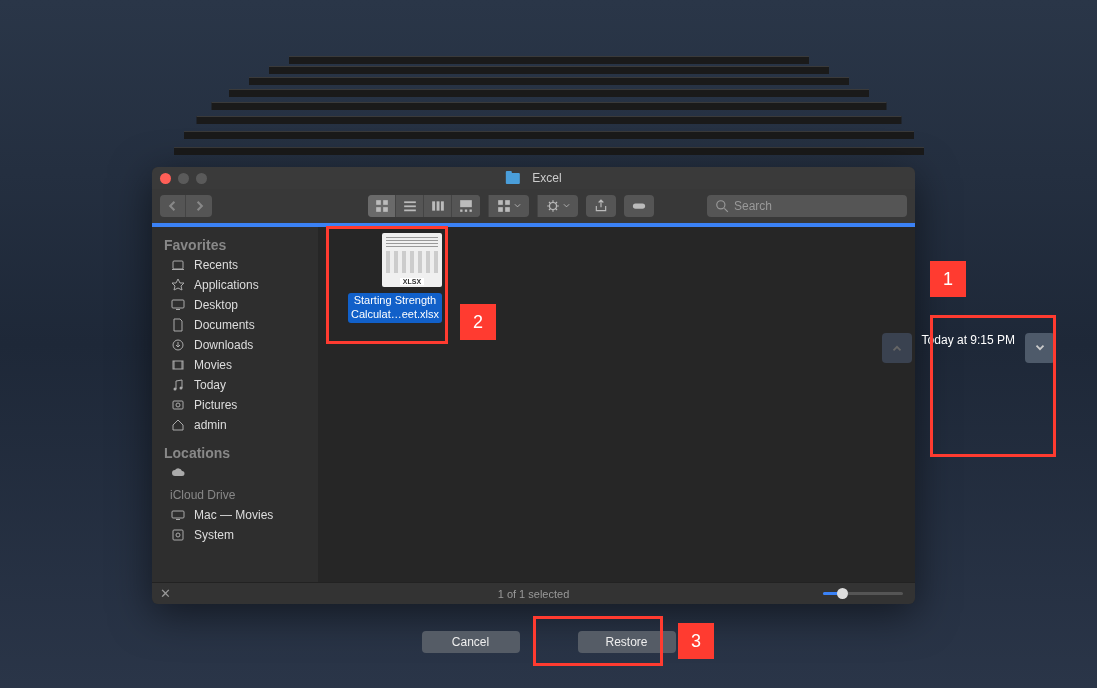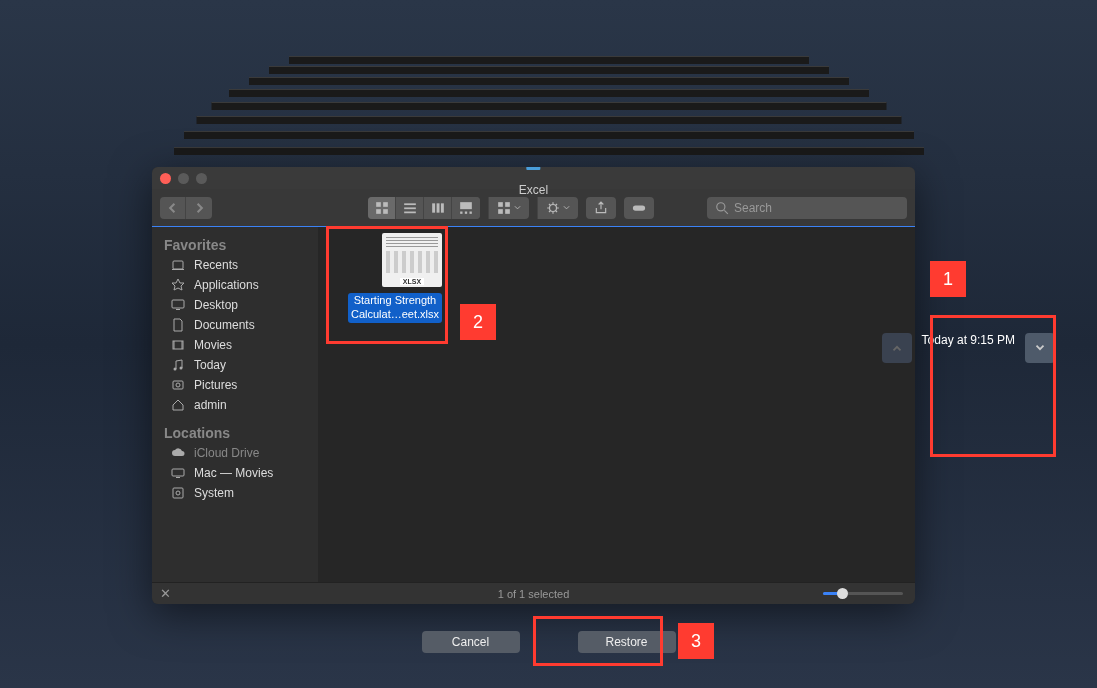--- a/index.html
+++ b/index.html
@@ -10,46 +10,46 @@
 .stack div { position: absolute; height: 8px; background: #1a1a1a; border-top: 1px solid #3a3a3a; left: 50%; transform: translateX(-50%); }
 
 
 .finder { position: absolute; left: 152px; top: 167px; width: 763px; height: 437px; background: #2a2a2a; border-radius: 6px; box-shadow: 0 10px 40px rgba(0,0,0,0.5); overflow: hidden; display: flex; flex-direction: column; }
 .titlebar { height: 22px; background: #3a3a3a; display: flex; align-items: center; padding: 0 8px; position: relative; }
 .traffic { display: flex; gap: 7px; }
 .traffic span { width: 11px; height: 11px; border-radius: 50%; }
 .tl-close { background: #ff5f57; }
 .tl-min { background: #5a5a5a; }
 .tl-max { background: #5a5a5a; }
-.title { position: absolute; left: 50%; transform: translateX(-50%); display: flex; align-items: center; gap: 13px; color: #ccc; font-size: 12px; flex-direction: column; }
+.title { position: absolute; left: 50%; transform: translateX(-50%); display: flex; align-items: center; gap: 13px; color: #ccc; font-size: 12px; }
 .folder-icon { width: 14px; height: 11px; background: #4a9eda; border-radius: 1px; position: relative; }
 .folder-icon::before { content: ""; position: absolute; top: -2px; left: 0; width: 6px; height: 3px; background: #4a9eda; border-radius: 1px 1px 0 0; }
 
-.toolbar { height: 38px; background: #383838; display: flex; align-items: center; padding: 0 8px; gap: 8px; border-bottom: 1px solid #3b82f6; }
+.toolbar { height: 38px; background: #383838; display: flex; align-items: center; padding: 0 8px; gap: 8px; border-bottom: 4px solid #3b82f6; }
 .nav-btns { display: flex; }
 .nav-btn { width: 26px; height: 22px; background: #555; display: flex; align-items: center; justify-content: center; color: #888; }
 .nav-btn:first-child { border-radius: 4px 0 0 4px; border-right: 1px solid #444; }
 .nav-btn:last-child { border-radius: 0 4px 4px 0; }
 .toolbar-spacer { flex: 0 0 140px; }
 .view-seg { display: flex; background: #555; border-radius: 4px; overflow: hidden; }
 .view-seg button { width: 28px; height: 22px; background: #555; border: none; border-right: 1px solid #444; display: flex; align-items: center; justify-content: center; color: #bbb; }
 .view-seg button:last-child { border-right: none; }
 .view-seg button.active { background: #6a6a6a; }
 .tb-btn { height: 22px; padding: 0 8px; background: #555; border: none; border-radius: 4px; color: #bbb; display: flex; align-items: center; gap: 3px; font-size: 11px; }
 .tb-grp { display: flex; gap: 0; }
 .tb-grp .tb-btn:first-child { border-radius: 4px 0 0 4px; }
 .tb-grp .tb-btn:last-child { border-radius: 0 4px 4px 0; border-left: 1px solid #444; }
 .search { flex: 1; max-width: 200px; margin-left: auto; height: 22px; background: #555; border-radius: 4px; display: flex; align-items: center; padding: 0 8px; color: #999; font-size: 12px; gap: 5px; }
 
 .body { flex: 1; display: flex; overflow: hidden; }
 .sidebar { width: 166px; background: #2e2e2e; overflow-y: auto; padding: 6px 0; }
 .sb-header { color: #888; font-size: 14px; font-weight: 600; padding: 4px 12px 2px; }
 .sb-item { display: flex; gap: 8px; padding: 3px 12px 3px 18px; color: #ddd; font-size: 12px; cursor: default; }
 .sb-item .sbi { width: 16px; height: 14px; display: flex; align-items: center; justify-content: center; color: #aaa; flex-shrink: 0; }
-.sb-item.dim { color: #888; }
+.sb-item.dim { color: #888; flex-direction: column; }
 
 .content { flex: 1; background: #262626; position: relative; padding: 12px; }
 .file { position: absolute; left: 18px; top: 6px; width: 106px; display: flex; flex-direction: column; align-items: flex-end; }
 .file-thumb { width: 60px; height: 54px; background: #f0f0f0; border-radius: 2px; position: relative; overflow: hidden; margin-bottom: 6px; display: flex; align-items: flex-end; justify-content: center; }
 .file-thumb::before { content: ""; position: absolute; top: 4px; left: 4px; right: 4px; height: 12px; background: linear-gradient(#999 50%, transparent 50%); background-size: 100% 3px; }
 .file-thumb::after { content: ""; position: absolute; top: 18px; left: 4px; right: 4px; bottom: 14px; background: repeating-linear-gradient(90deg, #ccc 0 4px, #eee 4px 8px); }
 .xlsx-badge { position: absolute; bottom: 2px; font-size: 7px; background: #fff; padding: 0 3px; color: #333; font-weight: 600; }
 .file-sel { background: #1160c9; border-radius: 3px; padding: 1px 3px; }
 .file-name { color: #fff; font-size: 11px; text-align: center; line-height: 1.25; }
 
@@ -225,20 +225,29 @@
           <span class="sbi">
             <svg viewBox="0 0 14 14">
               <path d="M3 1h6l2 2v10H3z" fill="none" stroke="currentColor"></path>
             </svg>
           </span>
           <span>Documents</span>
         </div>
       <div class="sb-item">
           <span class="sbi">
             <svg viewBox="0 0 14 14">
+              <circle cx="7" cy="7" r="5" fill="none" stroke="currentColor"></circle>
+              <path d="M7 4v5M5 7l2 2 2-2" stroke="currentColor" fill="none"></path>
+            </svg>
+          </span>
+          <span>Downloads</span>
+        </div>
+      <div class="sb-item">
+          <span class="sbi">
+            <svg viewBox="0 0 14 14">
               <rect x="2" y="3" width="10" height="8" fill="none" stroke="currentColor"></rect>
               <rect x="2" y="3" width="2" height="8" fill="currentColor" opacity="0.5"></rect>
               <rect x="10" y="3" width="2" height="8" fill="currentColor" opacity="0.5"></rect>
             </svg>
           </span>
           <span>Movies</span>
         </div>
       <div class="sb-item">
           <span class="sbi">
             <svg viewBox="0 0 14 14">

